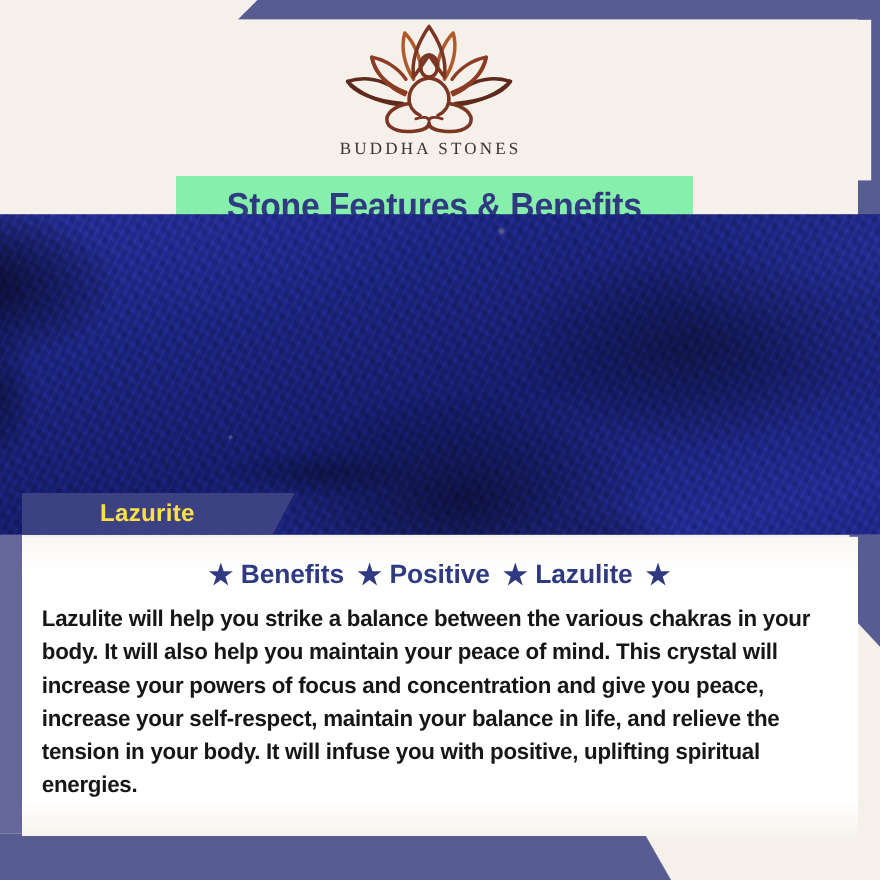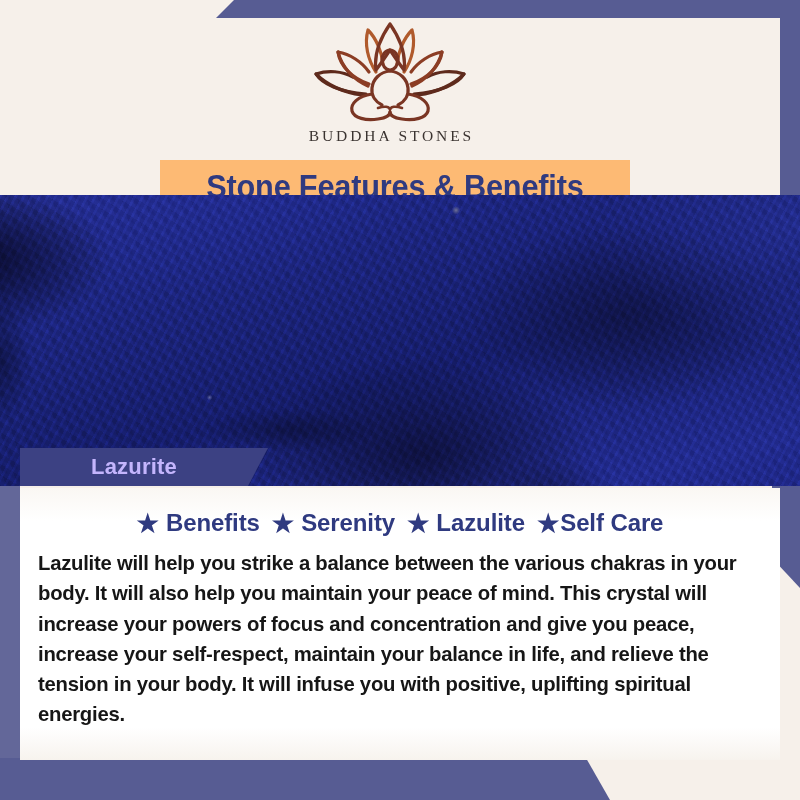--- a/index.html
+++ b/index.html
@@ -66,20 +66,21 @@
   }
 
   
   .header {
     position: absolute;
     top: 18px;
     left: 0;
     width: 780px;
     height: 146px;
     background: #f6f0ea;
+    padding-left: 12px;
   }
 
   .logo-wrap {
     position: absolute;
     top: 4px;
     left: 0;
     width: 780px;
     text-align: center;
   }
   .logo-mark {
@@ -95,21 +96,21 @@
     color: #3a3330;
     text-indent: 2.9px;
   }
 
   .title-band {
     position: absolute;
     top: 142px;
     left: 160px;
     width: 470px;
     height: 53px;
-    background: #fdba74;
+    background: #86efac;
     display: flex;
     align-items: center;
     justify-content: center;
   }
   .title-text {
     font-family: "Liberation Sans Narrow", "Liberation Sans", sans-serif;
     font-weight: bold;
     font-size: 33px;
     letter-spacing: -0.2px;
     color: #2f3a80;
@@ -168,21 +169,21 @@
     width: 248px;
     height: 38px;
     background: #3c4183;
     clip-path: polygon(0 0, 248px 0, 228px 38px, 0 38px);
     display: flex;
     align-items: center;
   }
   .name-tag-text {
     font-size: 22px;
     font-weight: bold;
-    color: #c4b5fd;
+    color: #fde047;
     padding-left: 71px;
     letter-spacing: 0.2px;
   }
 
   
   .content-card {
     position: absolute;
     top: 488px;
     left: 20px;
     width: 760px;
@@ -291,28 +292,27 @@
   </div>
 
   <div class="content-card">
     <div class="keywords">
       <span class="kw">
         <span class="star">★</span>
         <span>Benefits</span>
       </span>
       <span class="kw">
         <span class="star">★</span>
-        <span>Serenity</span>
+        <span>Positive</span>
       </span>
       <span class="kw">
         <span class="star">★</span>
         <span>Lazulite</span>
       </span>
       <span class="kw tight">
         <span class="star">★</span>
-        <span>Self Care</span>
       </span>
     </div>
 
     <p class="body-text">Lazulite will help you strike a balance between the various chakras in your body. It will also help you maintain your peace of mind. This crystal will increase your powers of focus and concentration and give you peace, increase your self-respect, maintain your balance in life, and relieve the tension in your body. It will infuse you with positive, uplifting spiritual energies.</p>
   </div>
 
 </div>
 
 </body></html>

